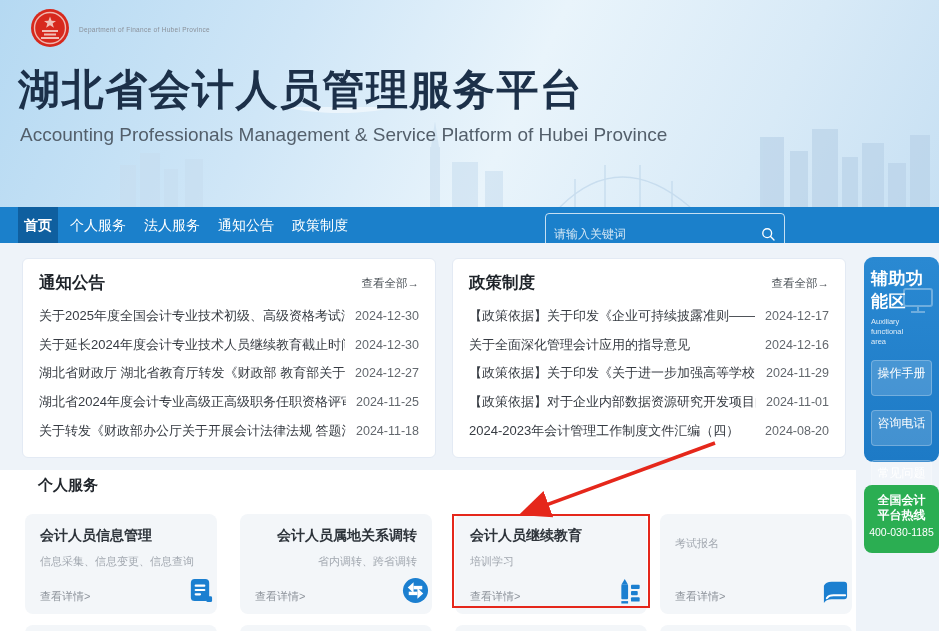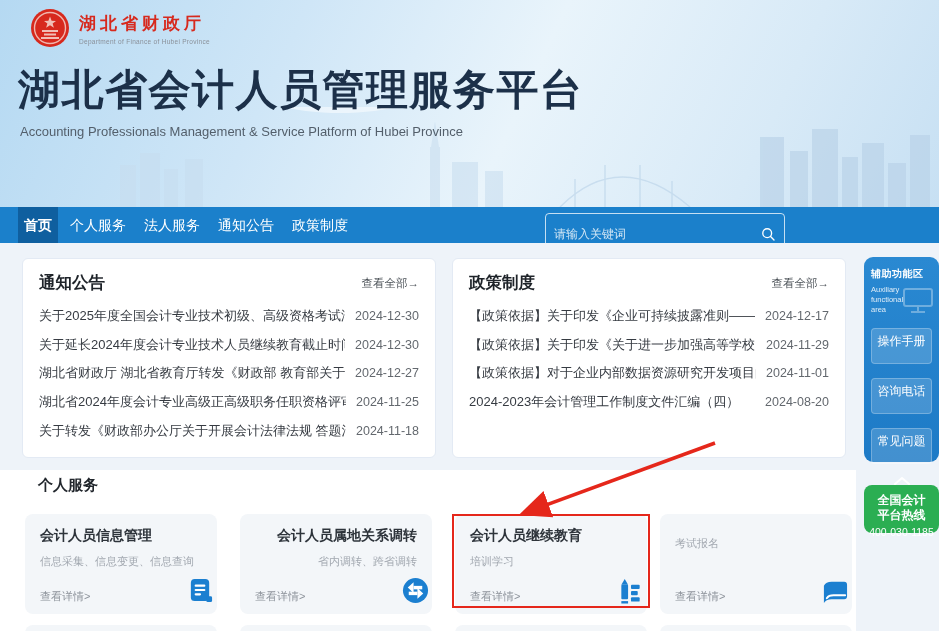--- a/index.html
+++ b/index.html
@@ -17,21 +17,21 @@
   .logo-row { position:absolute; left:30px; top:8px; display:flex; align-items:center; }
   .emblem { width:40px; height:40px; }
   .agency { margin-left:9px; }
   .agency-cn { font-size:17px; font-weight:bold; color:#d7291d; letter-spacing:4px; }
   .agency-en { font-size:6.5px; color:#8a9099; margin-top:3px; letter-spacing:.3px; }
   .page-title {
     position:absolute; left:18px; top:62px; font-size:42px; font-weight:bold;
     color:#1c3049; letter-spacing:1.5px; white-space:nowrap;
   }
   .page-subtitle {
-    position:absolute; left:20px; top:124px; font-size:13px; color:#535f6b; white-space:nowrap;
+    position:absolute; left:20px; top:124px; font-size:19px; color:#535f6b; white-space:nowrap;
   }
   
   .navbar {
     position:absolute; left:0; top:207px; width:939px; height:36px;
     background:#1b80cb; display:flex; align-items:stretch; padding-left:18px;
   }
   .nav-item {
     color:#fff; font-size:14px; line-height:36px; padding:0 6px; margin-right:6px;
     cursor:pointer; white-space:nowrap; text-decoration:none;
   }
@@ -63,33 +63,33 @@
   .news-title {
     flex:1; font-size:13px; color:#363b42; white-space:nowrap; overflow:hidden;
   }
   .news-date { flex:none; margin-left:10px; font-size:12.5px; color:#63686e; }
   
   .helper {
     position:absolute; left:864px; top:257px; width:75px; height:205px;
     background:linear-gradient(180deg,#2a89d2,#1d7ac6); border-radius:9px;
     padding:10px 7px 8px; color:#fff;
   }
-  .helper-title { font-size:10px; font-weight:bold; letter-spacing:.5px; }
+  .helper-title { font-size:17px; font-weight:bold; letter-spacing:.5px; }
   .helper-sub { font-size:7.5px; color:rgba(255,255,255,.85); margin-top:4px; line-height:1.3; width:46px; }
   .monitor { position:absolute; right:4px; top:30px; opacity:.33; }
   .helper-btn {
     margin-top:14px; height:36px; line-height:24px; text-align:center;
     background:rgba(255,255,255,.17); border:1px solid rgba(255,255,255,.25);
     border-radius:4px; font-size:12px; color:#fff; cursor:pointer;
   }
   .helper-btn:first-of-type { margin-top:16px; }
   .chevron-up { display:block; margin:12px auto 0; cursor:pointer; }
   
   .hotline {
-    position:absolute; left:864px; top:485px; width:75px; height:48px;
+    position:absolute; left:864px; top:485px; width:75px; height:68px;
     background:#2bae52; border-radius:8px; color:#fff; text-align:center; padding-top:8px;
   }
   .hotline-line { font-size:12px; font-weight:bold; line-height:15px; }
   .hotline-number { font-size:10.5px; margin-top:3px; }
   
   .services-title { position:absolute; left:38px; top:476px; font-size:15px; font-weight:bold; color:#21262c; }
   .card {
     position:absolute; top:514px; height:100px; width:192px;
     background:#f3f6f9; border-radius:8px; padding:13px 15px; cursor:pointer;
   }
@@ -152,21 +152,20 @@
     <div class="logo-row">
       <svg class="emblem" viewBox="0 0 40 40">
         <circle cx="20" cy="20" r="19" fill="#d7291d"></circle>
         <circle cx="20" cy="20" r="15.5" fill="none" stroke="#f4cfc8" stroke-width="1.4" opacity="0.85"></circle>
         <polygon points="20,8.5 21.6,12.7 26,12.9 22.6,15.6 23.9,19.8 20,17.3 16.1,19.8 17.4,15.6 14,12.9 18.4,12.7" fill="#f4cfc8" opacity="0.9"></polygon>
         <rect x="12" y="22" width="16" height="2" fill="#f4cfc8" opacity="0.9"></rect>
         <rect x="14" y="25.5" width="12" height="2" fill="#f4cfc8" opacity="0.9"></rect>
         <rect x="11" y="29" width="18" height="2" fill="#f4cfc8" opacity="0.9"></rect>
       </svg>
       <div class="agency">
-        <div class="agency-cn">湖北省财政厅</div>
         <div class="agency-en">Department of Finance of Hubei Province</div>
       </div>
     </div>
 
     <h1 class="page-title">湖北省会计人员管理服务平台</h1>
     <div class="page-subtitle">Accounting Professionals Management &amp; Service Platform of Hubei Province</div>
   </header>
 
   <nav class="navbar">
     <a class="nav-item active">首页</a>
@@ -217,20 +216,24 @@
 
   <section class="panel panel-policies">
     <div class="panel-head">
       <h2 class="panel-title">政策制度</h2>
       <a class="view-all">查看全部→</a>
     </div>
     <ul class="news-list">
       <li class="news-row">
         <span class="news-title">【政策依据】关于印发《企业可持续披露准则——基本...</span>
         <span class="news-date">2024-12-17</span>
+      </li>
+      <li class="news-row">
+        <span class="news-title">关于全面深化管理会计应用的指导意见</span>
+        <span class="news-date">2024-12-16</span>
       </li>
       <li class="news-row">
         <span class="news-title">【政策依据】关于印发《关于进一步加强高等学校内部控...</span>
         <span class="news-date">2024-11-29</span>
       </li>
       <li class="news-row">
         <span class="news-title">【政策依据】对于企业内部数据资源研究开发项目的支出...</span>
         <span class="news-date">2024-11-01</span>
       </li>
       <li class="news-row">

